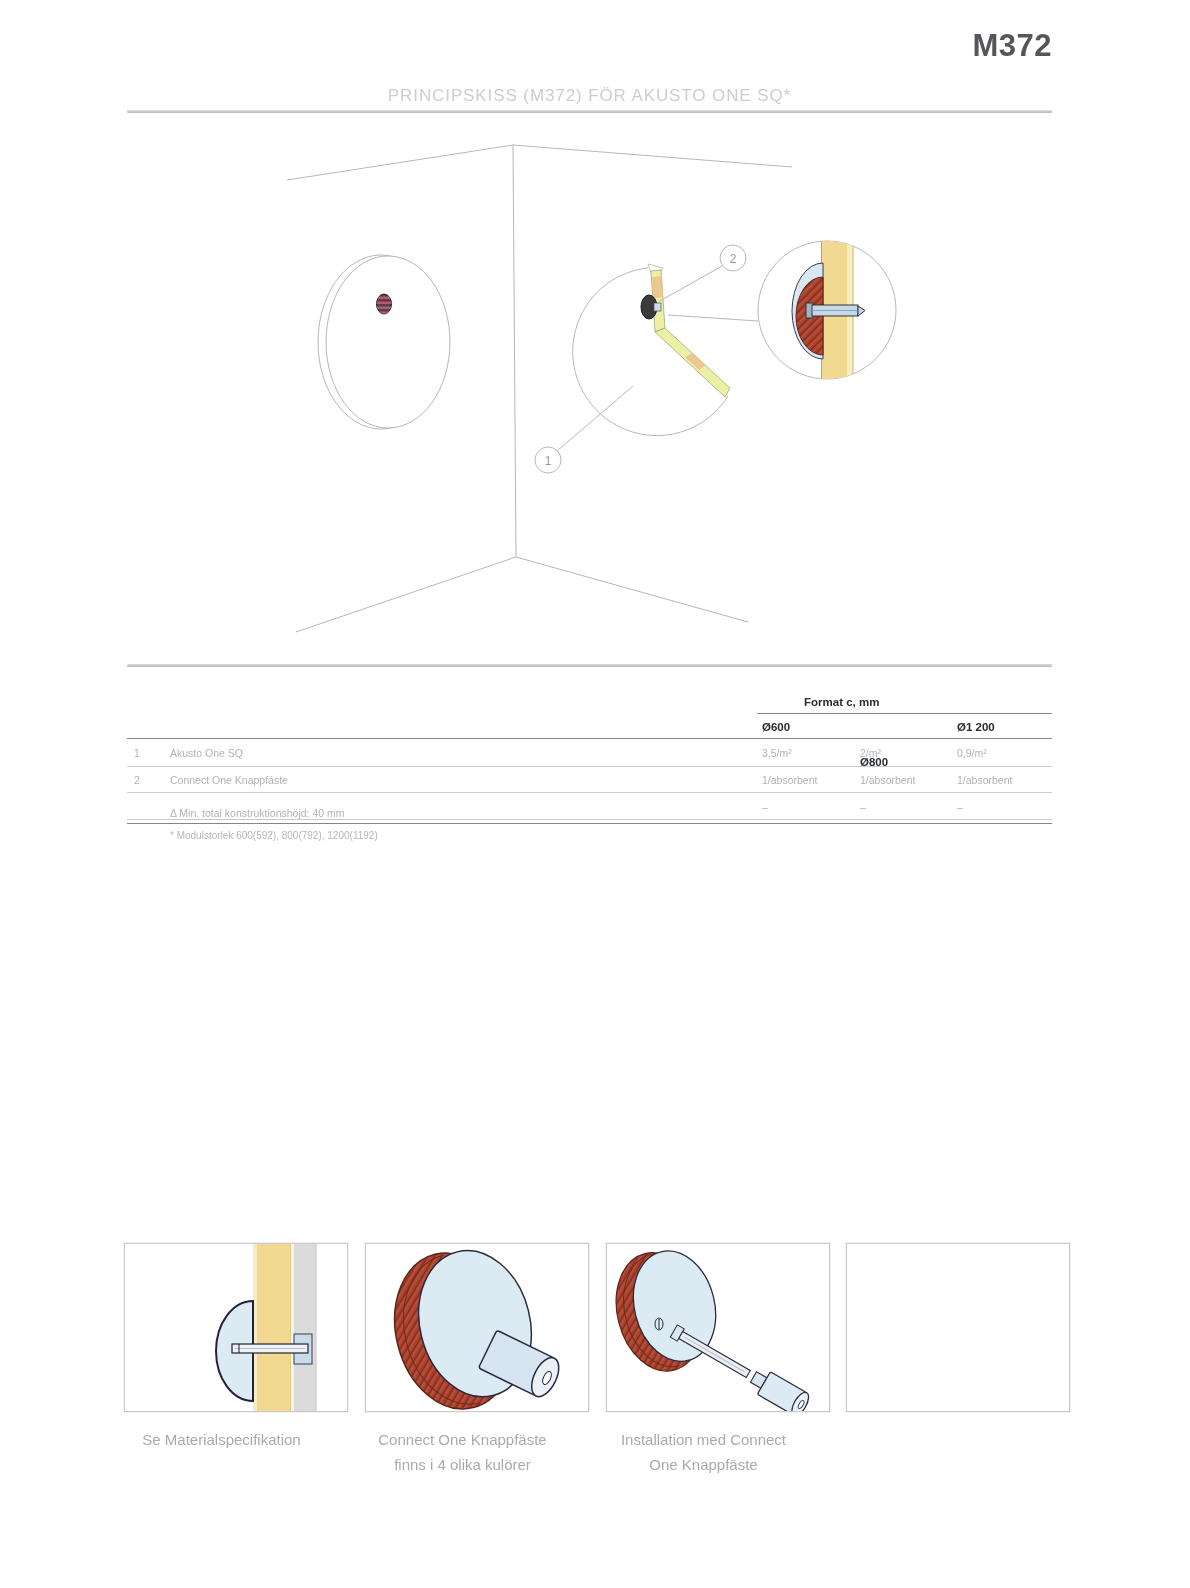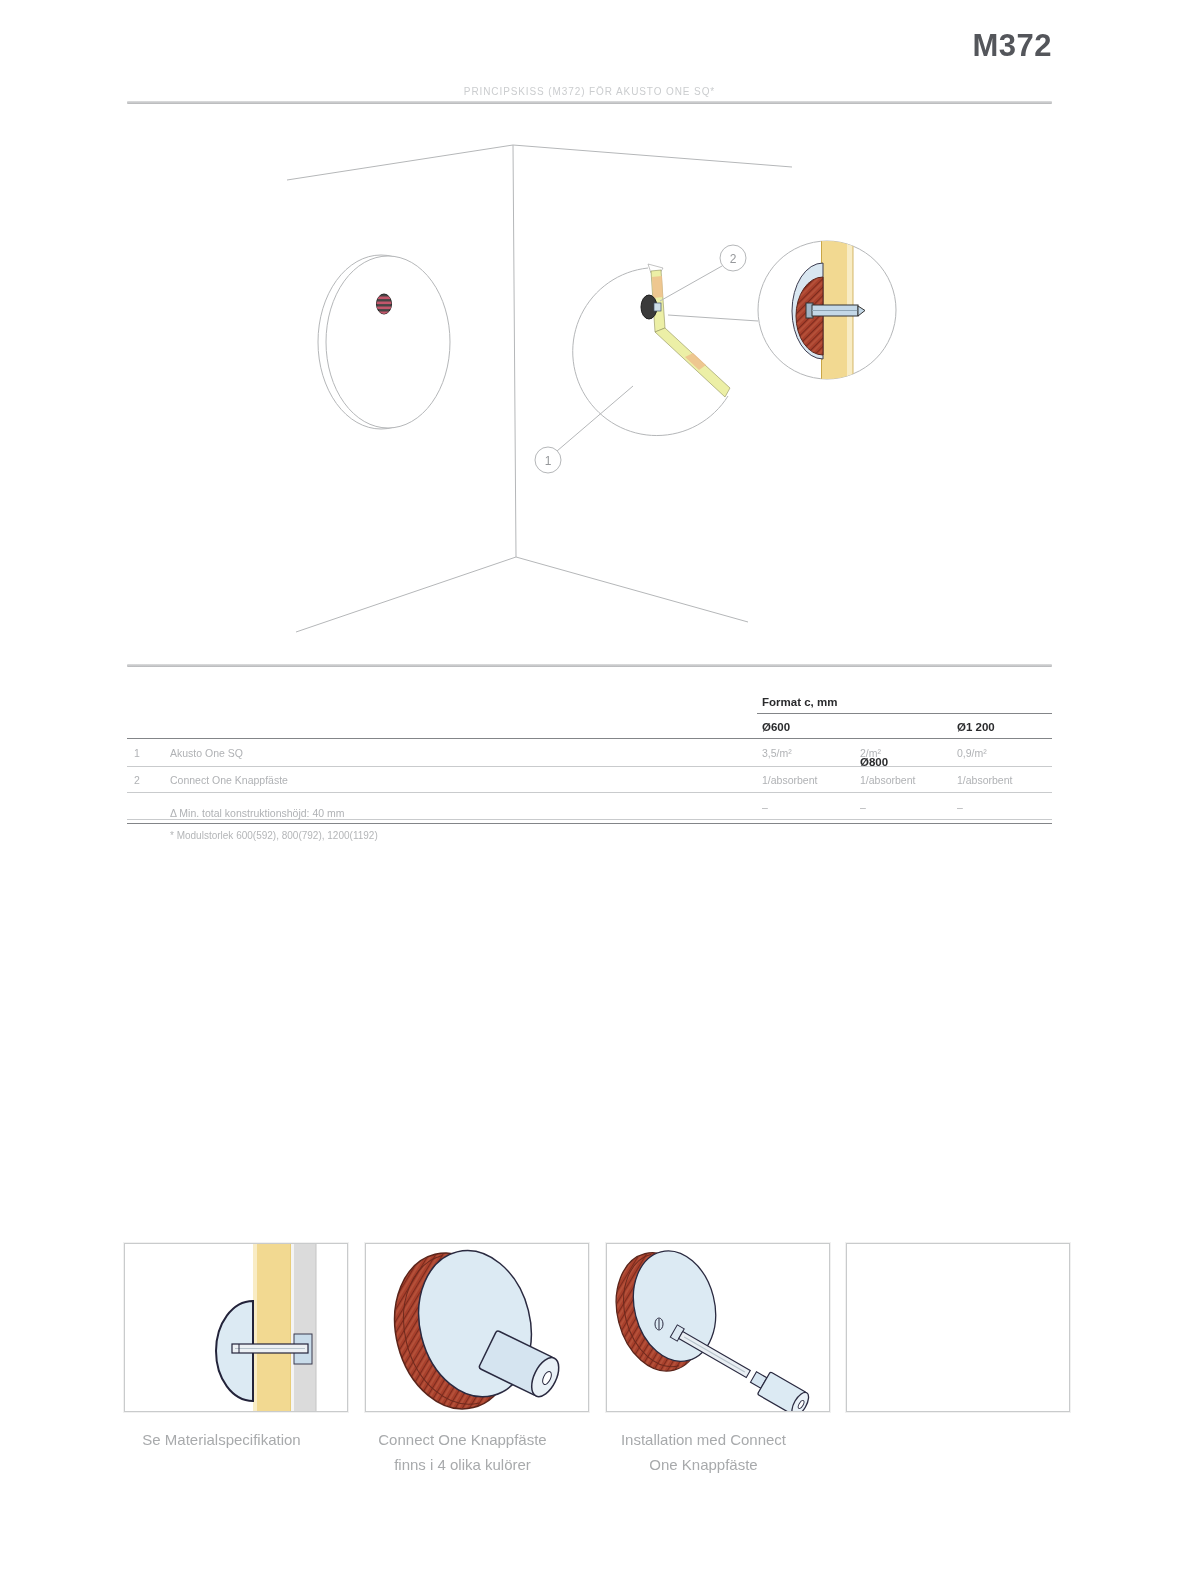--- a/index.html
+++ b/index.html
@@ -6,21 +6,21 @@
   .page {
     position:relative; width:1190px; height:1588px; background:#ffffff;
     font-family:"Liberation Sans", sans-serif; overflow:hidden;text-align:center;
   }
   .doc-code {
     position:absolute; top:30px; right:138px; font-size:31px; font-weight:bold;
     color:#54565B; letter-spacing:.5px; line-height:1;
   }
   .sec-head { position:absolute; left:127px; width:925px; }
   .sec-head .sec-label {
-    font-size:10px; letter-spacing:.9px; color:#CBCDCF; font-weight:400;
+    font-size:17px; letter-spacing:.9px; color:#CBCDCF; font-weight:400;
     text-transform:uppercase; display:block;
   }
   .sec-head .rule {
     margin-top:4px; height:3px; border-radius:1px;
     background:linear-gradient(180deg,#dddedf,#b6b7b9);
   }
   .hline { position:absolute; height:1px; background:#9FA1A4; }
   .hline.light { background:#C9CBCD; }
   .t-head { position:absolute; font-size:11.5px; font-weight:bold; color:#2A2B2D; }
   .t-cell { position:absolute; font-size:10.5px; color:#B0B2B5; white-space:nowrap; }
@@ -131,21 +131,21 @@
         <polygon points="858,181 865,185.5 858,191" fill="#C4D8E7" stroke="#333333"></polygon>
       </g>
     </g>
   </svg>
 
   <div class="sec-head" style="top:660px;">
     <div class="rule"></div>
   </div>
 
   <div>
-    <span class="t-head" style="left:762px; top:696px;">Format c, mm</span>
+    <span class="t-head" style="left:804px; top:696px;">Format c, mm</span>
     <div class="hline" style="left:757px; top:713px; width:295px; background:#838588;"></div>
 
     <span class="t-head" style="left:762px; top:721px;">Ø600</span>
     <span class="t-head" style="left:860px; top:721px;margin-top:35px;">Ø800</span>
     <span class="t-head" style="left:957px; top:721px;">Ø1 200</span>
     <div class="hline" style="left:127px; top:738px; width:925px; background:#838588;"></div>
 
     <div>
       <span class="t-cell" style="left:134px; top:747px;">1</span>
       <span class="t-cell" style="left:170px; top:747px;">Akusto One SQ</span>

